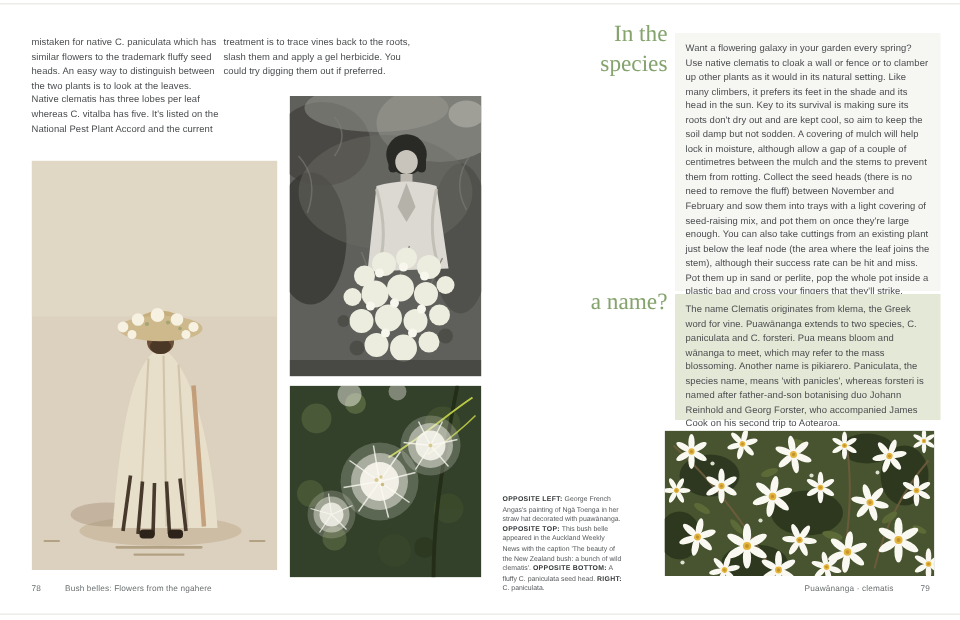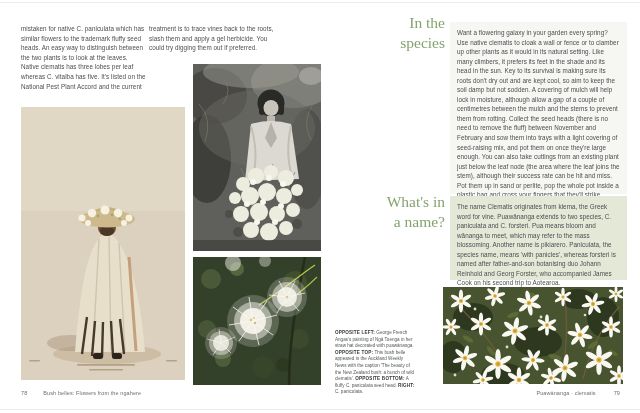--- a/index.html
+++ b/index.html
@@ -265,21 +265,20 @@
   <div class="heading" id="gardenHeading">
     <span>In the</span>
     <span>species</span>
   </div>
 
   <div class="textbox" id="gardenBox">
     <p class="boxtext">Want a flowering galaxy in your garden every spring? Use native clematis to cloak a wall or fence or to clamber up other plants as it would in its natural setting. Like many climbers, it prefers its feet in the shade and its head in the sun. Key to its survival is making sure its roots don't dry out and are kept cool, so aim to keep the soil damp but not sodden. A covering of mulch will help lock in moisture, although allow a gap of a couple of centimetres between the mulch and the stems to prevent them from rotting. Collect the seed heads (there is no need to remove the fluff) between November and February and sow them into trays with a light covering of seed-raising mix, and pot them on once they're large enough. You can also take cuttings from an existing plant just below the leaf node (the area where the leaf joins the stem), although their success rate can be hit and miss. Pot them up in sand or perlite, pop the whole pot inside a plastic bag and cross your fingers that they'll strike.</p>
   </div>
 
   <div class="heading" id="nameHeading">
-    <span>What's in</span>
     <span>a name?</span>
   </div>
 
   <div class="textbox" id="nameBox">
     <p class="boxtext">The name Clematis originates from klema, the Greek word for vine. Puawānanga extends to two species, C. paniculata and C. forsteri. Pua means bloom and wānanga to meet, which may refer to the mass blossoming. Another name is pikiarero. Paniculata, the species name, means 'with panicles', whereas forsteri is named after father-and-son botanising duo Johann Reinhold and Georg Forster, who accompanied James Cook on his second trip to Aotearoa.</p>
   </div>
 
   <p id="caption">
     <span class="cl">OPPOSITE LEFT:</span>
     <span>George French Angas's painting of Ngā Toenga in her straw hat decorated with puawānanga.</span>

